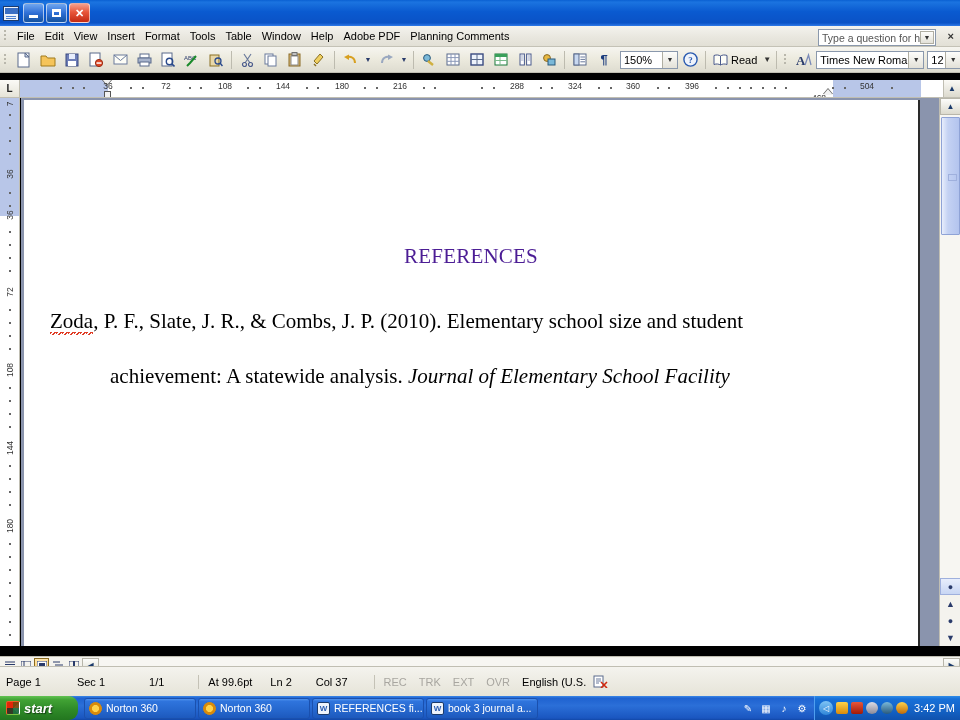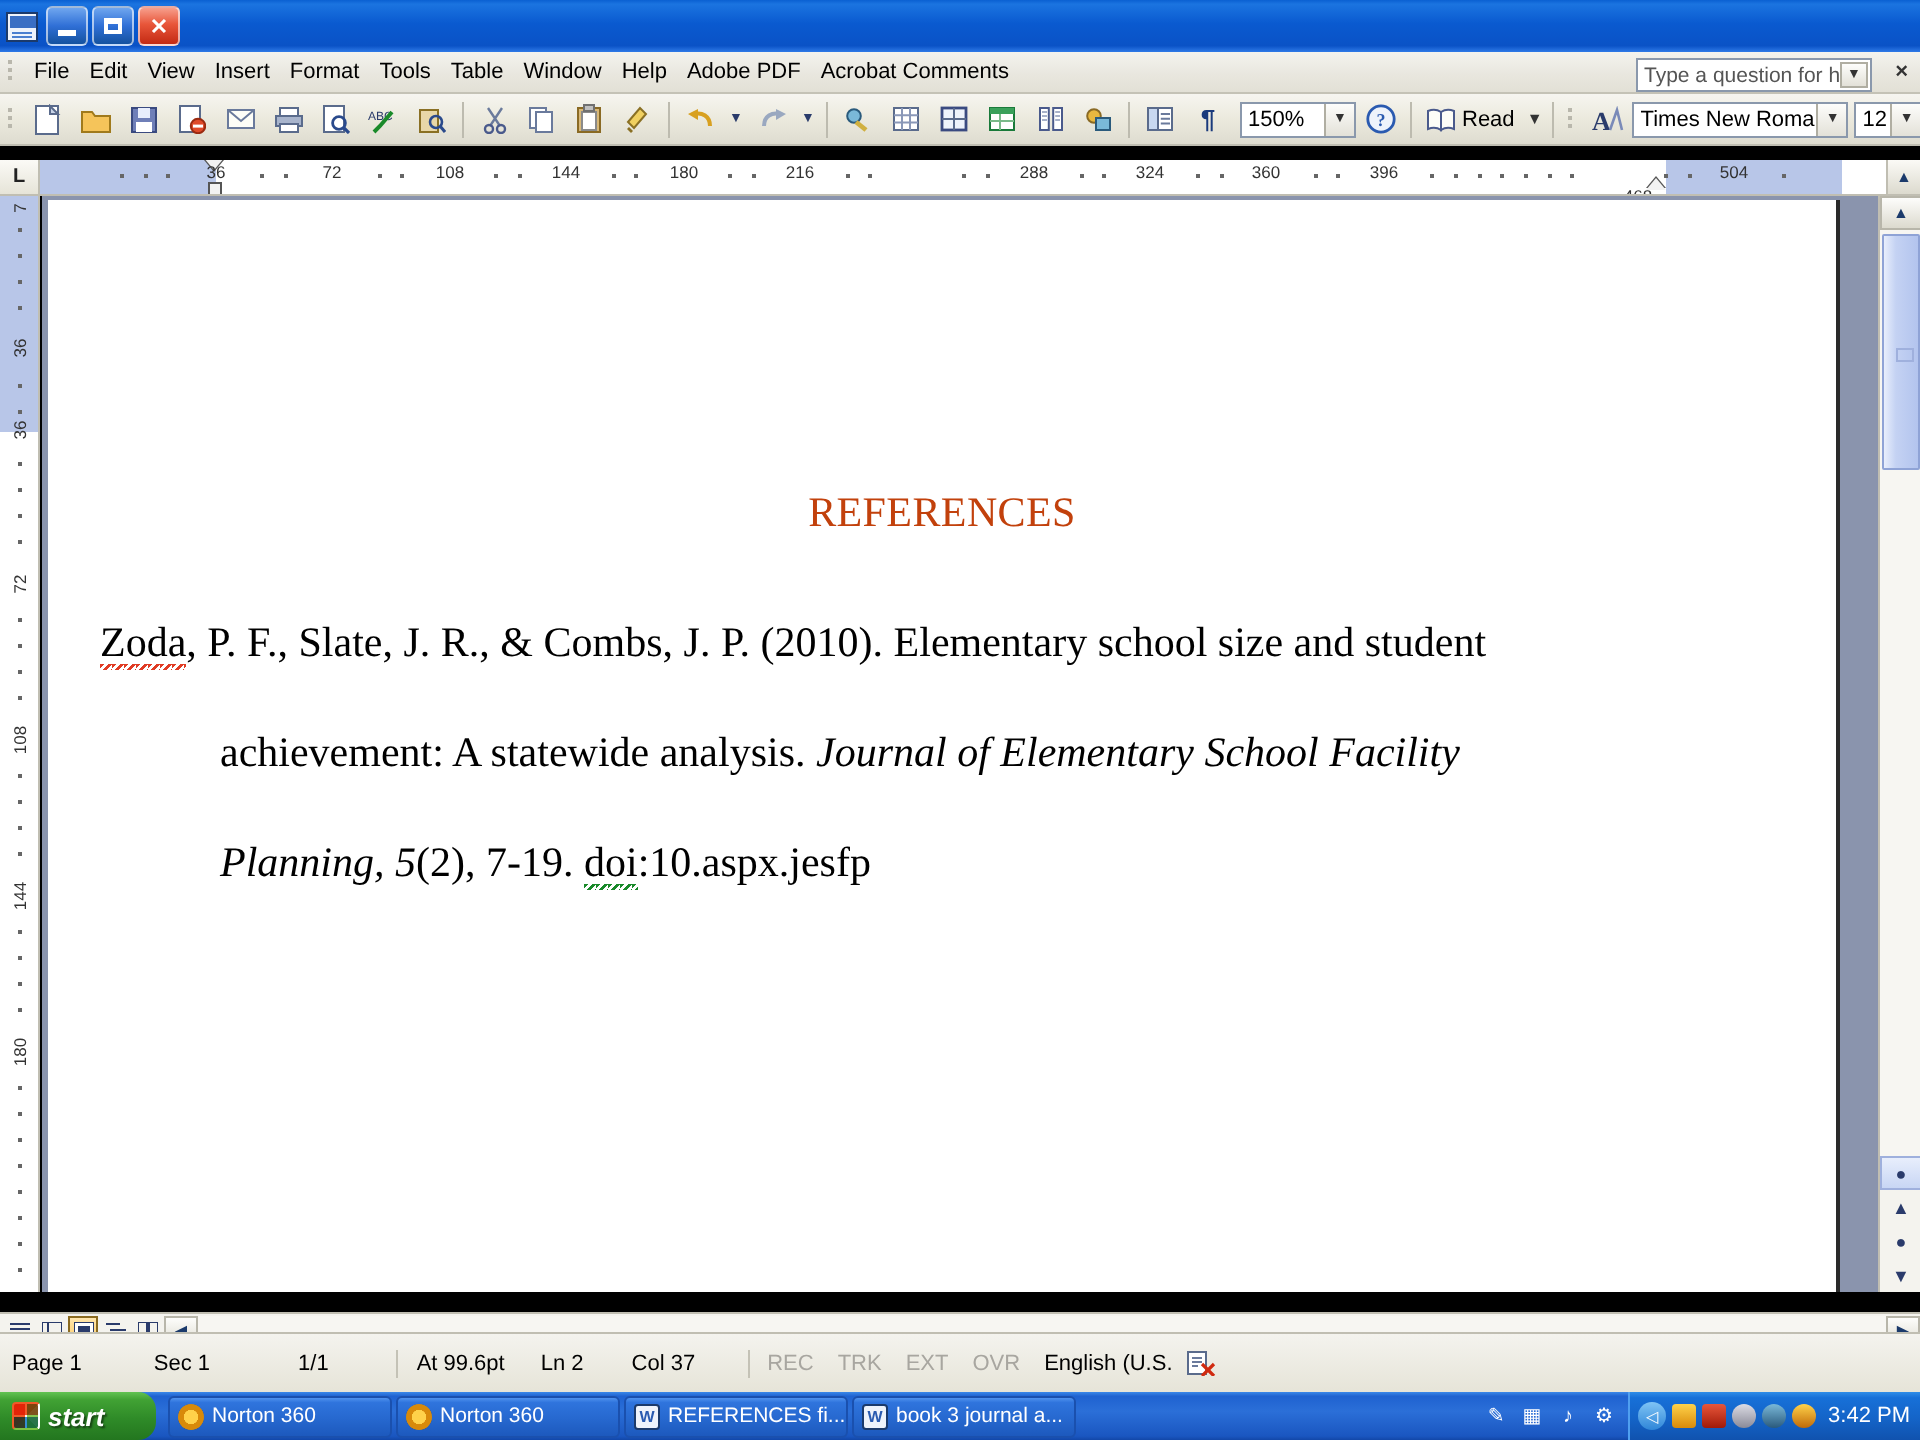--- a/index.html
+++ b/index.html
@@ -169,21 +169,21 @@
   .docarea {
     position: absolute; left: 21px; top: 98px; width: 918px; height: 548px;
     background: #8a94ad; overflow: hidden;
   }
   .page {
     position: absolute; left: 3px; top: 2px; width: 896px; height: 560px;
     background: #fff; border-right: 2px solid #2a2a2a; border-bottom: 2px solid #2a2a2a;
   }
   .doc-h1 {
     text-align: center; font-family: "Liberation Serif", serif;
-    font-size: 21px; color: #c2410c; margin-top: 144px; letter-spacing: .2px;
+    font-size: 21px; color: #4c1d95; margin-top: 144px; letter-spacing: .2px;
   }
   .doc-p {
     font-family: "Liberation Serif", serif; font-size: 21px; color: #000;
     line-height: 55px; margin: 0; padding: 0 30px 0 26px;
   }
   .ln1 { margin-top: 25px; }
   .ln2, .ln3 { padding-left: 86px; }
   .ital { font-style: italic; }
   .sp-red {
     border-bottom: 2px solid transparent;
@@ -336,21 +336,21 @@
     <div class="menu-item">File</div>
     <div class="menu-item">Edit</div>
     <div class="menu-item">View</div>
     <div class="menu-item">Insert</div>
     <div class="menu-item">Format</div>
     <div class="menu-item">Tools</div>
     <div class="menu-item">Table</div>
     <div class="menu-item">Window</div>
     <div class="menu-item">Help</div>
     <div class="menu-item">Adobe PDF</div>
-    <div class="menu-item">Acrobat Comments</div>
+    <div class="menu-item">Planning Comments</div>
   </div>
   <div class="helpbox">
     <span>Type a question for help</span>
     <span class="arrow">▼</span>
   </div>
   <div class="menu-close">×</div>
 
   <div class="toolbar tbar1">
     <div class="grip"></div>
     <div class="ticon">
@@ -640,21 +640,20 @@
       <div class="vr-dot" style="top: 510px;"></div>
       <div class="vr-dot" style="top: 523px;"></div>
       <div class="vr-dot" style="top: 536px;"></div>
     </div>
 
   <div class="docarea">
     <div class="page">
       <div class="doc-h1">REFERENCES</div>
       <p class="doc-p ln1"><span class="sp-red">Zoda</span><span>, P. F., Slate, J. R., &amp; Combs, J. P. (2010). Elementary school size and student</span></p>
       <p class="doc-p ln2"><span>achievement: A statewide analysis. </span><span class="ital">Journal of Elementary School Facility</span></p>
-      <p class="doc-p ln3"><span class="ital">Planning, 5</span><span>(2), 7-19. </span><span class="sp-green">doi</span><span>:10.aspx.jesfp</span></p>
     </div>
   </div>
 
   <div class="vscroll">
     <div class="vs-btn">▲</div>
     <div class="vs-track">
       <div class="vs-thumb"></div>
     </div>
     <div class="vs-bottom">
       <div class="vs-obj blue">●</div>

